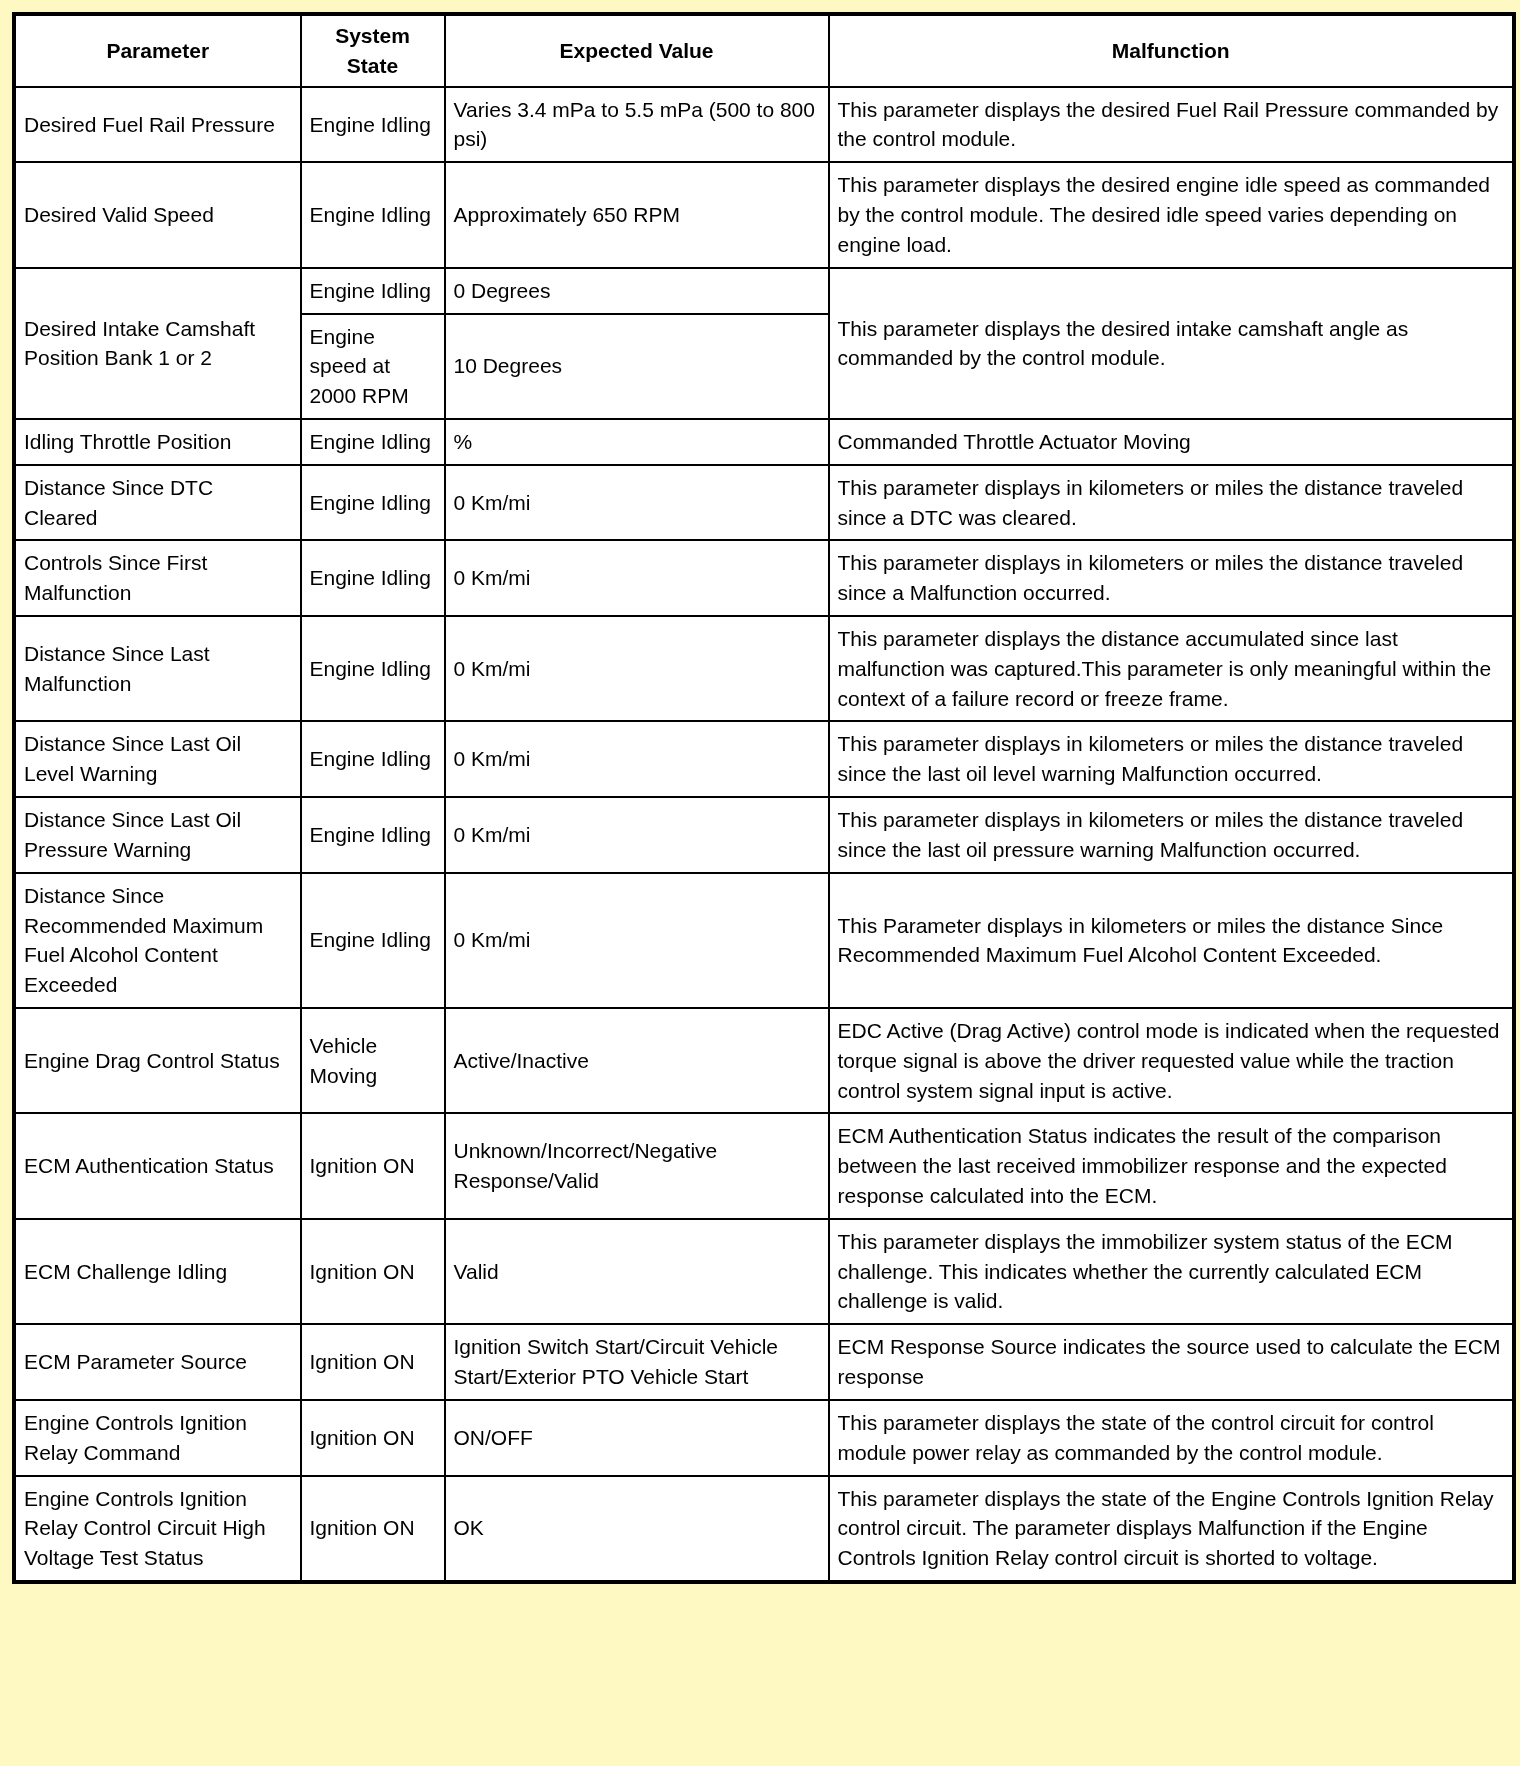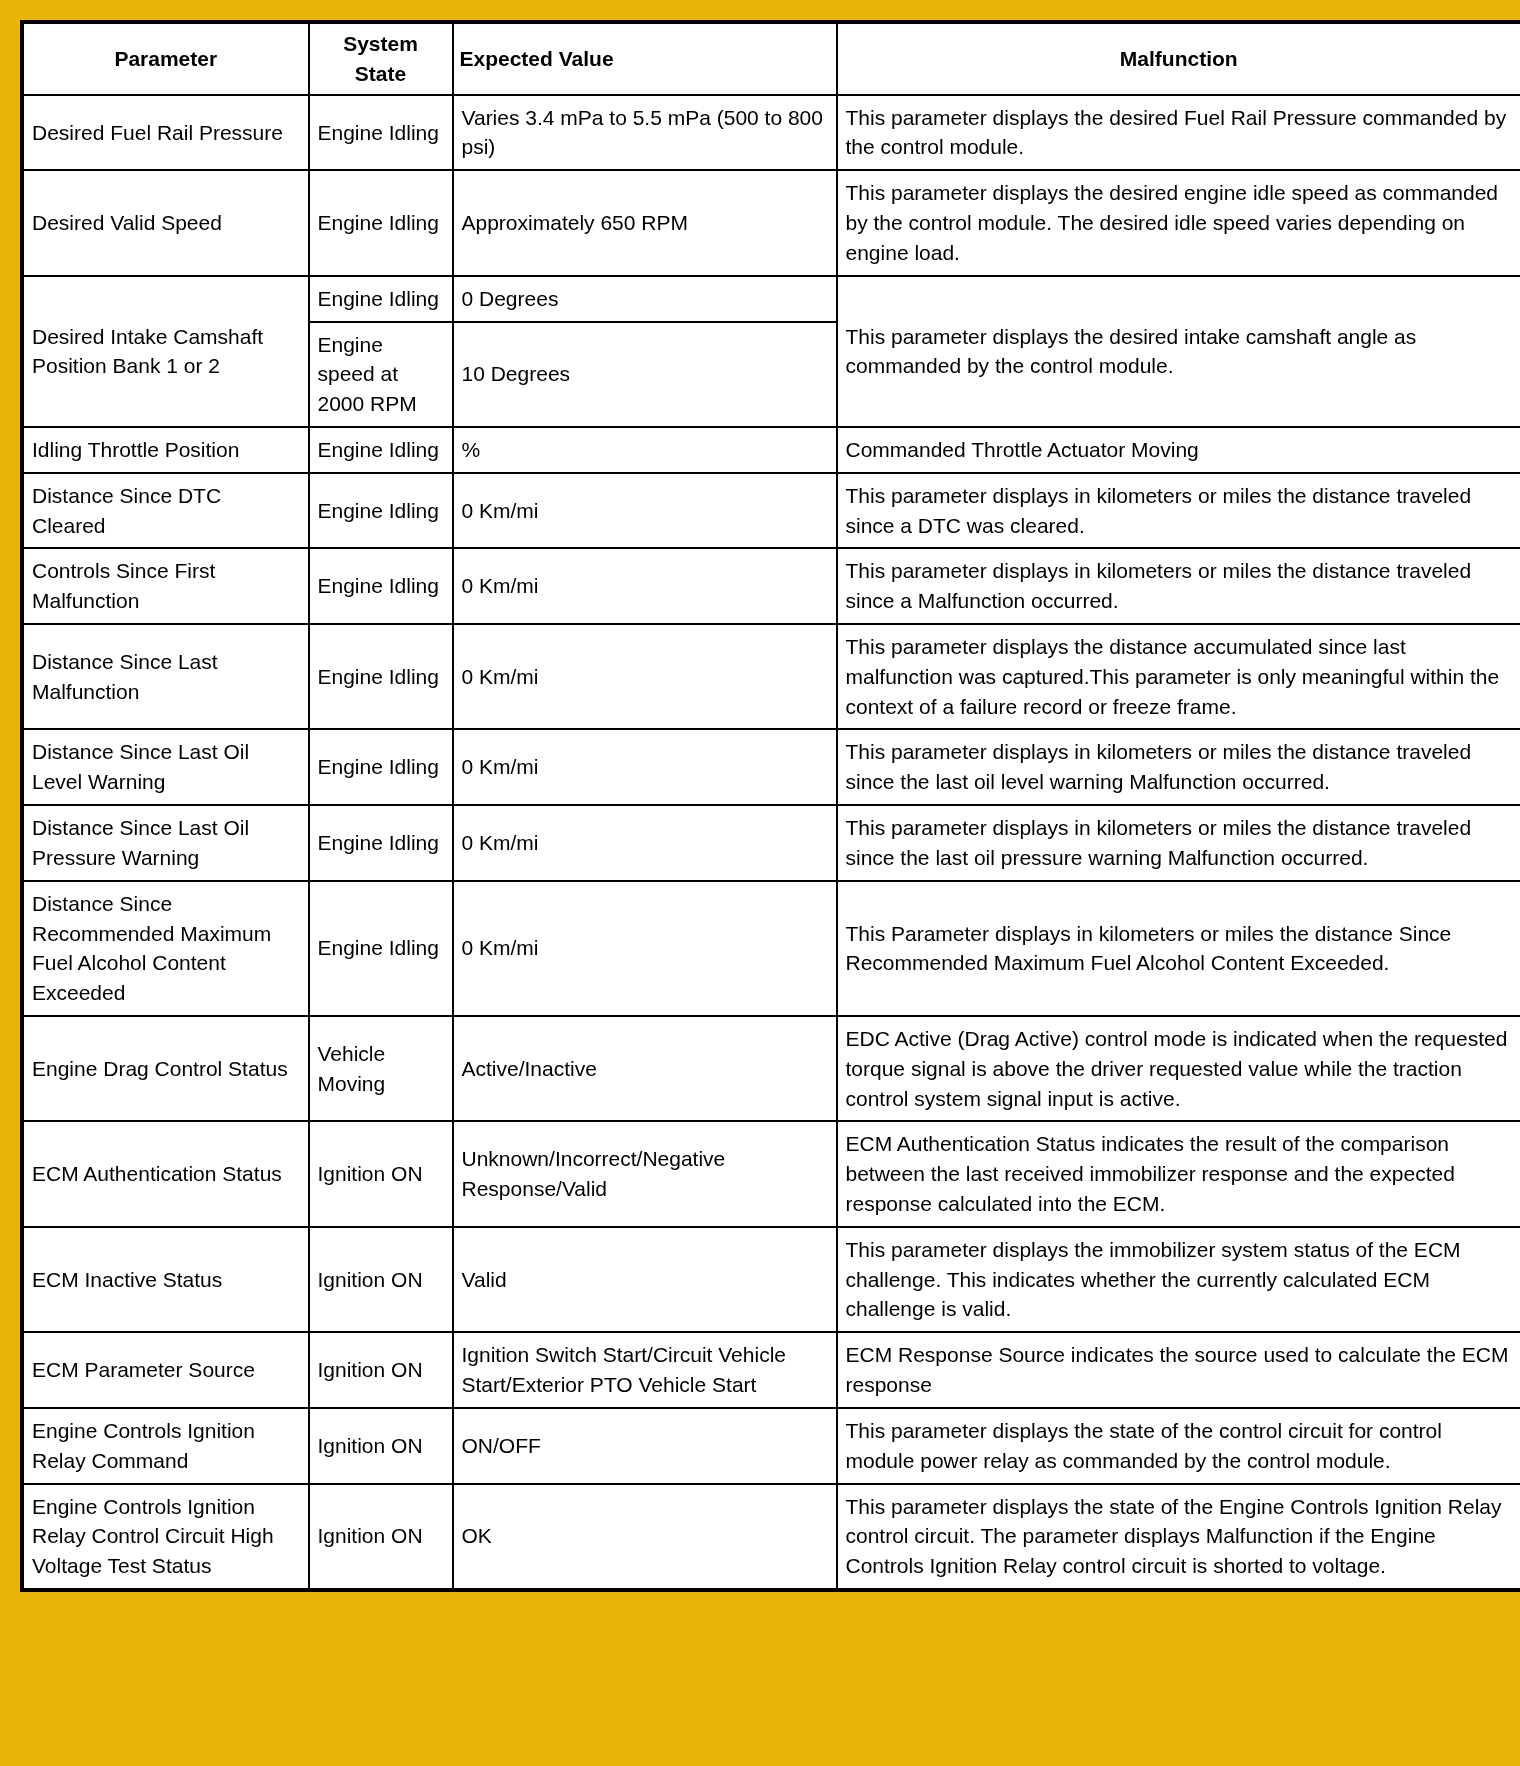--- a/index.html
+++ b/index.html
@@ -9,22 +9,22 @@
     background: #ffffff;
   }
   body {
     width: 1520px;
     font-family: "Liberation Sans", sans-serif;
     color: #000000;
   }
   .page {
     width: 1520px;
     min-height: 1766px;
-    padding: 20px;
-    background: #eab308;
+    padding: 12px;
+    background: #fef9c3;
   }
   table.data {
     width: 1504px;
     table-layout: fixed;
     border-collapse: collapse;
     border: 4px solid #000000;
     background: #ffffff;
   }
   table.data th,
   table.data td {
@@ -35,21 +35,21 @@
     vertical-align: middle;
     color: #000000;
     word-wrap: break-word;
   }
   table.data th {
     font-weight: bold;
     text-align: center;
     padding: 5px 6px;
   }
   table.data th.h-expected {
-    text-align: left;
+    text-align: center;
   }
   table.data td {
     text-align: left;
   }
 </style>
 </head>
 <body>
 
 <div class="page">
   <table class="data">
@@ -151,21 +151,21 @@
       </tr>
 
       <tr>
         <td>ECM Authentication Status</td>
         <td>Ignition ON</td>
         <td>Unknown/Incorrect/Negative Response/Valid</td>
         <td>ECM Authentication Status indicates the result of the comparison between the last received immobilizer response and the expected response calculated into the ECM.</td>
       </tr>
 
       <tr>
-        <td>ECM Inactive Status</td>
+        <td>ECM Challenge Idling</td>
         <td>Ignition ON</td>
         <td>Valid</td>
         <td>This parameter displays the immobilizer system status of the ECM challenge. This indicates whether the currently calculated ECM challenge is valid.</td>
       </tr>
 
       <tr>
         <td>ECM Parameter Source</td>
         <td>Ignition ON</td>
         <td>Ignition Switch Start/Circuit Vehicle Start/Exterior PTO Vehicle Start</td>
         <td>ECM Response Source indicates the source used to calculate the ECM response</td>

